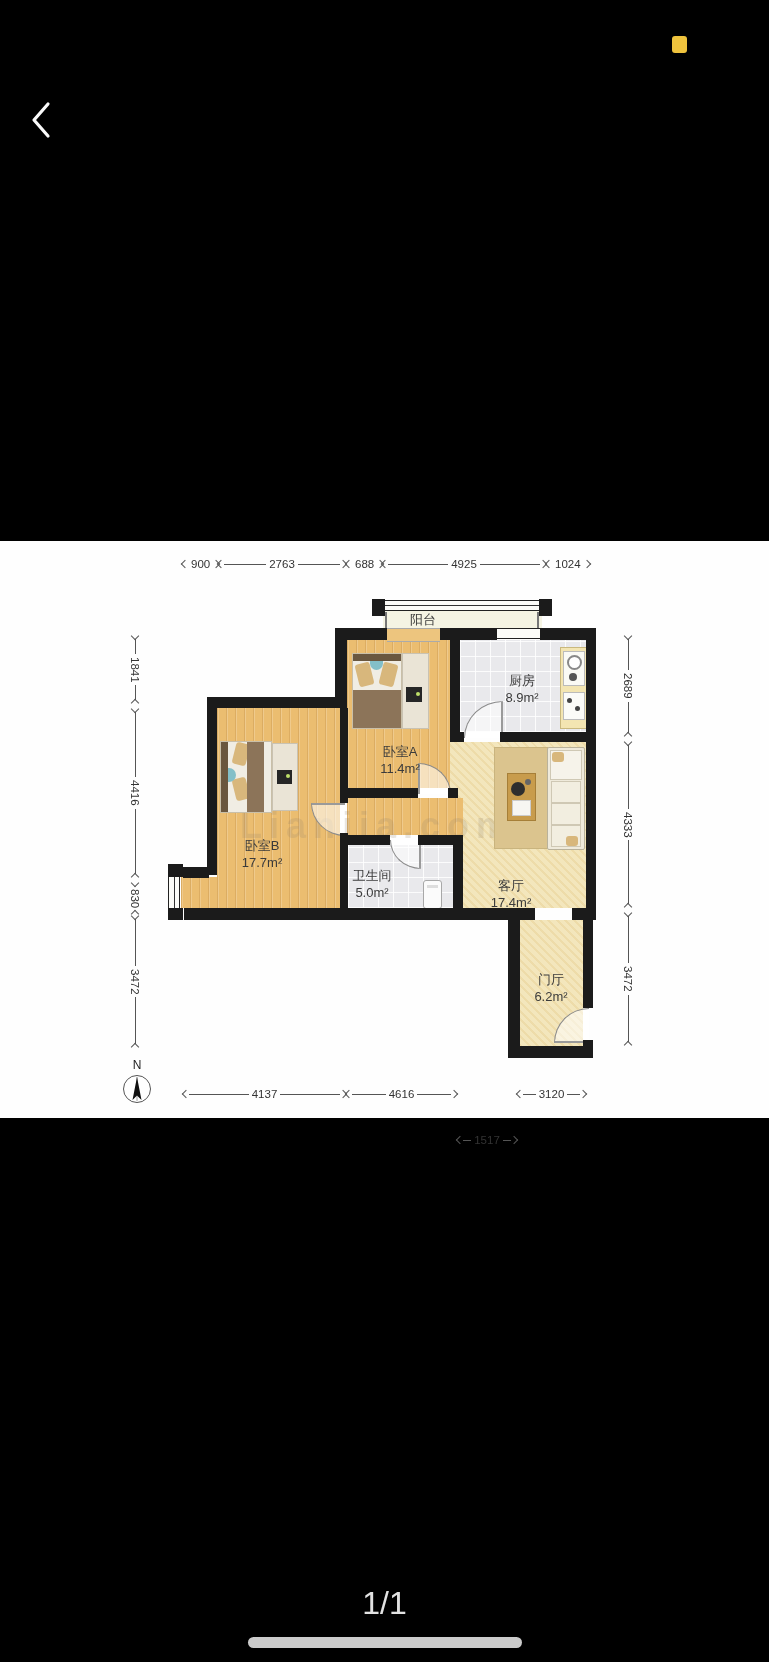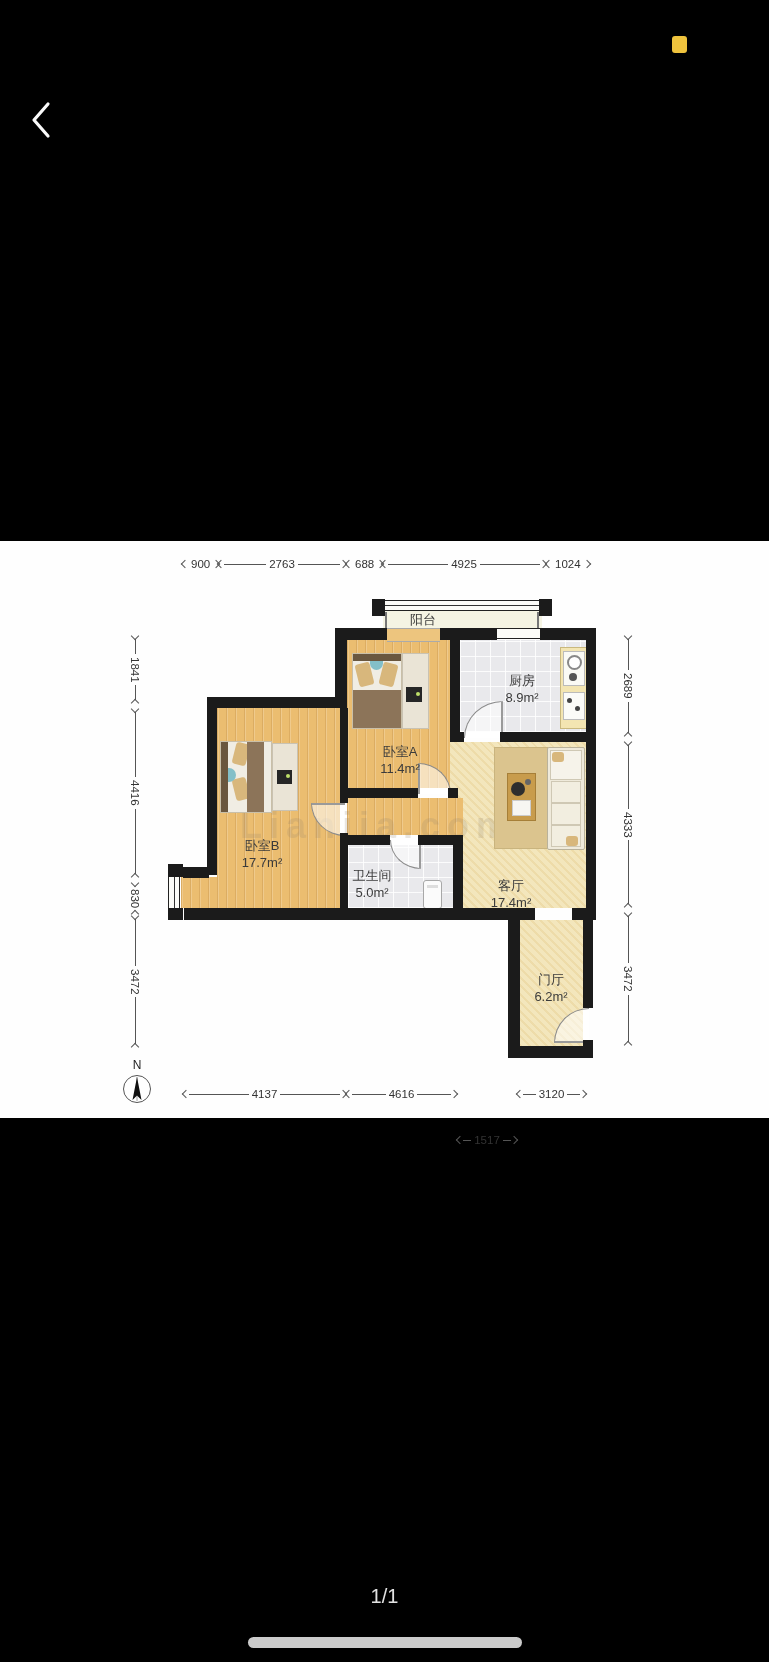--- a/index.html
+++ b/index.html
@@ -43,21 +43,21 @@
   .fur{position:absolute;}
   .bedA{background:#F0EDE4;border:1px solid #C9BFA8;}
   .pillow{position:absolute;background:#D8B77C;border-radius:3px;}
   .blanket{position:absolute;background:#8C7459;}
   .headboard{position:absolute;background:#6A573F;}
   .teal{position:absolute;background:#83BFC8;}
   .wardrobe{position:absolute;background:#EAE4D6;border:1px solid #C9C2B2;}
   .tv{position:absolute;background:#262626;}
   .tvdot{position:absolute;width:4px;height:4px;border-radius:50%;background:#BFE06A;}
   
-  .page-ind{position:absolute;left:0;top:1585px;width:769px;text-align:center;color:#E2E2E2;font-size:20px;font-weight:300;}
+  .page-ind{position:absolute;left:0;top:1585px;width:769px;text-align:center;color:#E2E2E2;font-size:32px;font-weight:300;}
   .home-bar{position:absolute;left:248px;top:1637px;width:274px;height:11px;border-radius:6px;background:#CBCBCB;}
 </style>
 </head>
 <body>
 
 <div class="screen">
 
   <div class="back-btn">
     <svg width="26" height="40" viewBox="0 0 26 40">
       <polyline points="20,4 6,20 20,36" fill="none" stroke="#FAFAFA" stroke-width="3.2" stroke-linecap="round" stroke-linejoin="round"></polyline>

